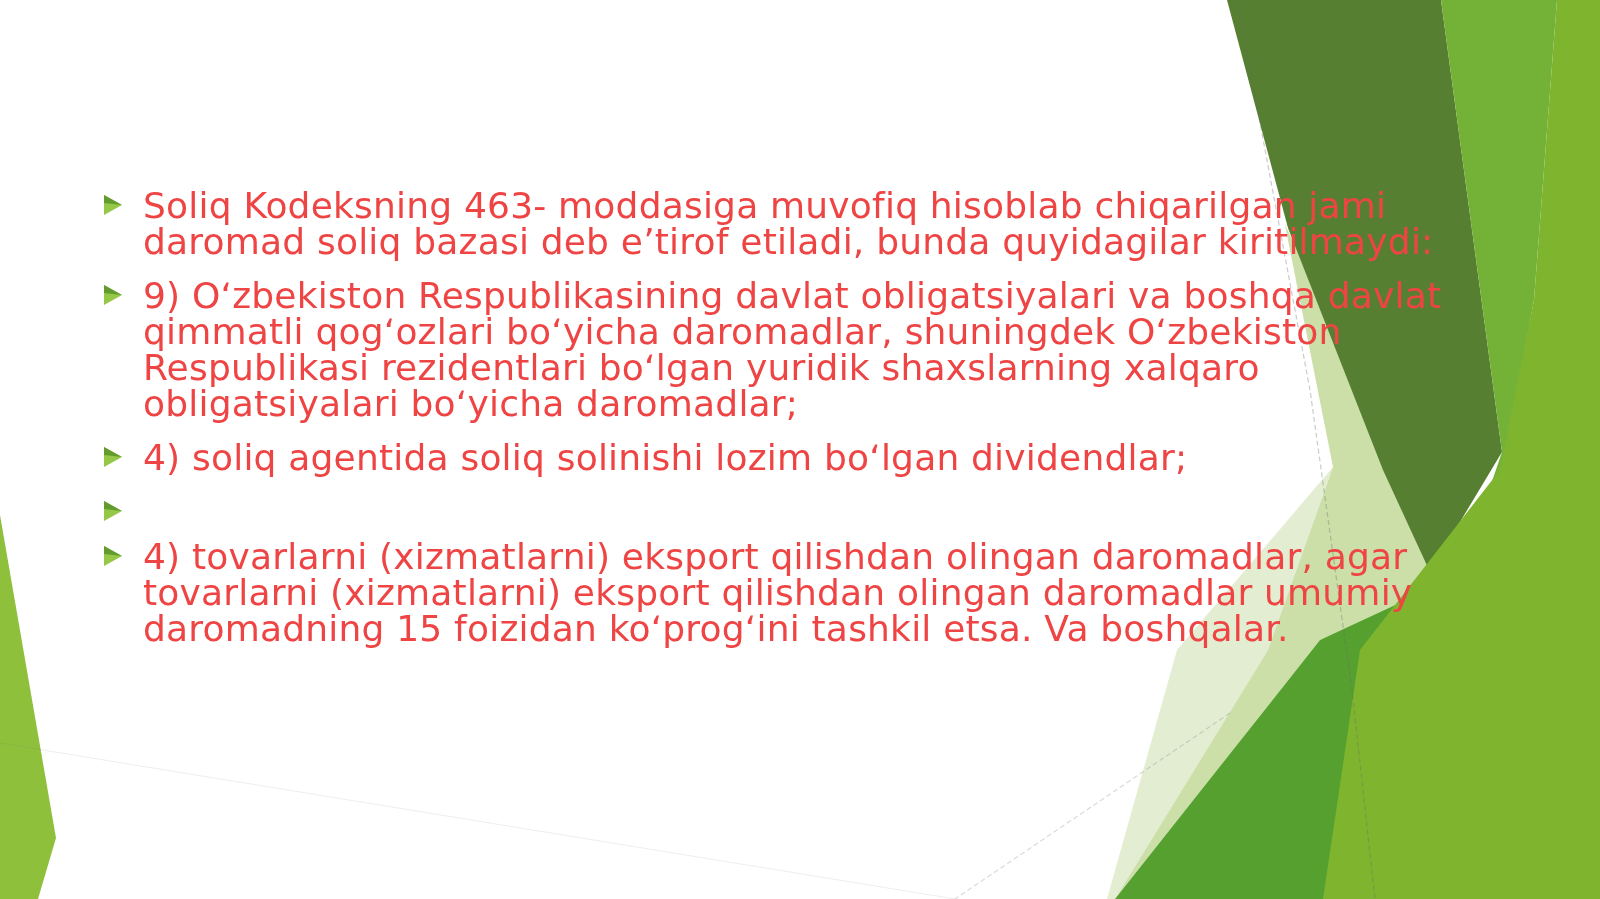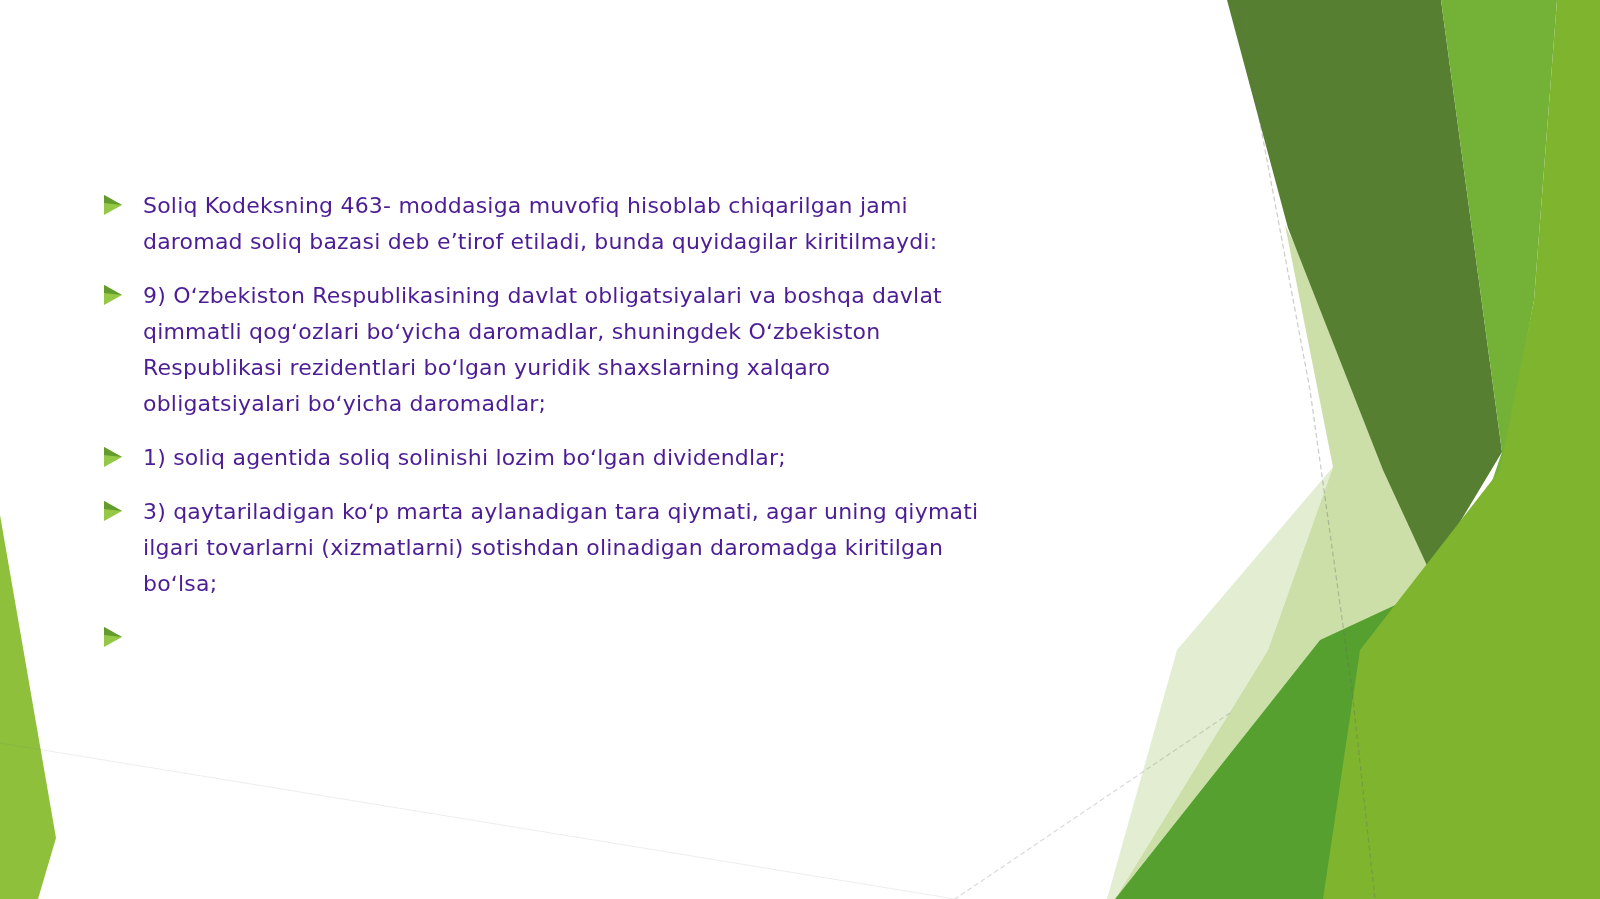--- a/index.html
+++ b/index.html
@@ -6,21 +6,21 @@
   body{
     width:1600px;height:899px;position:relative;overflow:hidden;
     background:#ffffff;
     font-family:"DejaVu Sans","Liberation Sans",sans-serif;
   }
   .decor{position:absolute;left:0;top:0;width:1600px;height:899px;pointer-events:none;}
   .content{position:absolute;left:104px;top:188px;width:1480px;}
   .bullet{display:flex;align-items:flex-start;gap:21px;margin:0 0 18px 0;}
   .marker{flex:0 0 18px;width:18px;height:20px;margin-top:7px;}
   .btext{
-    font-size:22px;line-height:36px;color:#4c1d95;
+    font-size:36px;line-height:36px;color:#ef4444;
     white-space:pre;letter-spacing:0.2px;
   }
 </style>
 </head>
 <body>
 
 <svg class="decor" viewBox="0 0 1600 899" width="1600" height="899">
 
   <polygon fill="#e3edd2" points="1333,467 1268,650 1115,899 1107,899 1177,650"></polygon>
 
@@ -63,33 +63,33 @@
 qimmatli qogʻozlari boʻyicha daromadlar, shuningdek Oʻzbekiston
 Respublikasi rezidentlari boʻlgan yuridik shaxslarning xalqaro
 obligatsiyalari boʻyicha daromadlar;</div>
   </div>
 
   <div class="bullet">
     <svg class="marker" viewBox="0 0 18 20">
       <polygon points="0,0 18,10 0,20" fill="#95c847"></polygon>
       <polygon points="0,0 18,10 0,8" fill="#649b2e"></polygon>
     </svg>
-    <div class="btext">1) soliq agentida soliq solinishi lozim boʻlgan dividendlar;</div>
-  </div>
-
-  <div class="bullet">
-    <svg class="marker" viewBox="0 0 18 20">
-      <polygon points="0,0 18,10 0,20" fill="#95c847"></polygon>
-      <polygon points="0,0 18,10 0,8" fill="#649b2e"></polygon>
-    </svg>
-    <div class="btext">3) qaytariladigan koʻp marta aylanadigan tara qiymati, agar uning qiymati
-ilgari tovarlarni (xizmatlarni) sotishdan olinadigan daromadga kiritilgan
-boʻlsa;</div>
+    <div class="btext">4) soliq agentida soliq solinishi lozim boʻlgan dividendlar;</div>
   </div>
 
   <div class="bullet">
     <svg class="marker" viewBox="0 0 18 20">
       <polygon points="0,0 18,10 0,20" fill="#95c847"></polygon>
       <polygon points="0,0 18,10 0,8" fill="#649b2e"></polygon>
     </svg>
   </div>
 
+  <div class="bullet">
+    <svg class="marker" viewBox="0 0 18 20">
+      <polygon points="0,0 18,10 0,20" fill="#95c847"></polygon>
+      <polygon points="0,0 18,10 0,8" fill="#649b2e"></polygon>
+    </svg>
+    <div class="btext">4) tovarlarni (xizmatlarni) eksport qilishdan olingan daromadlar, agar
+tovarlarni (xizmatlarni) eksport qilishdan olingan daromadlar umumiy
+daromadning 15 foizidan koʻprogʻini tashkil etsa. Va boshqalar.</div>
+  </div>
+
 </div>
 
 </body></html>

